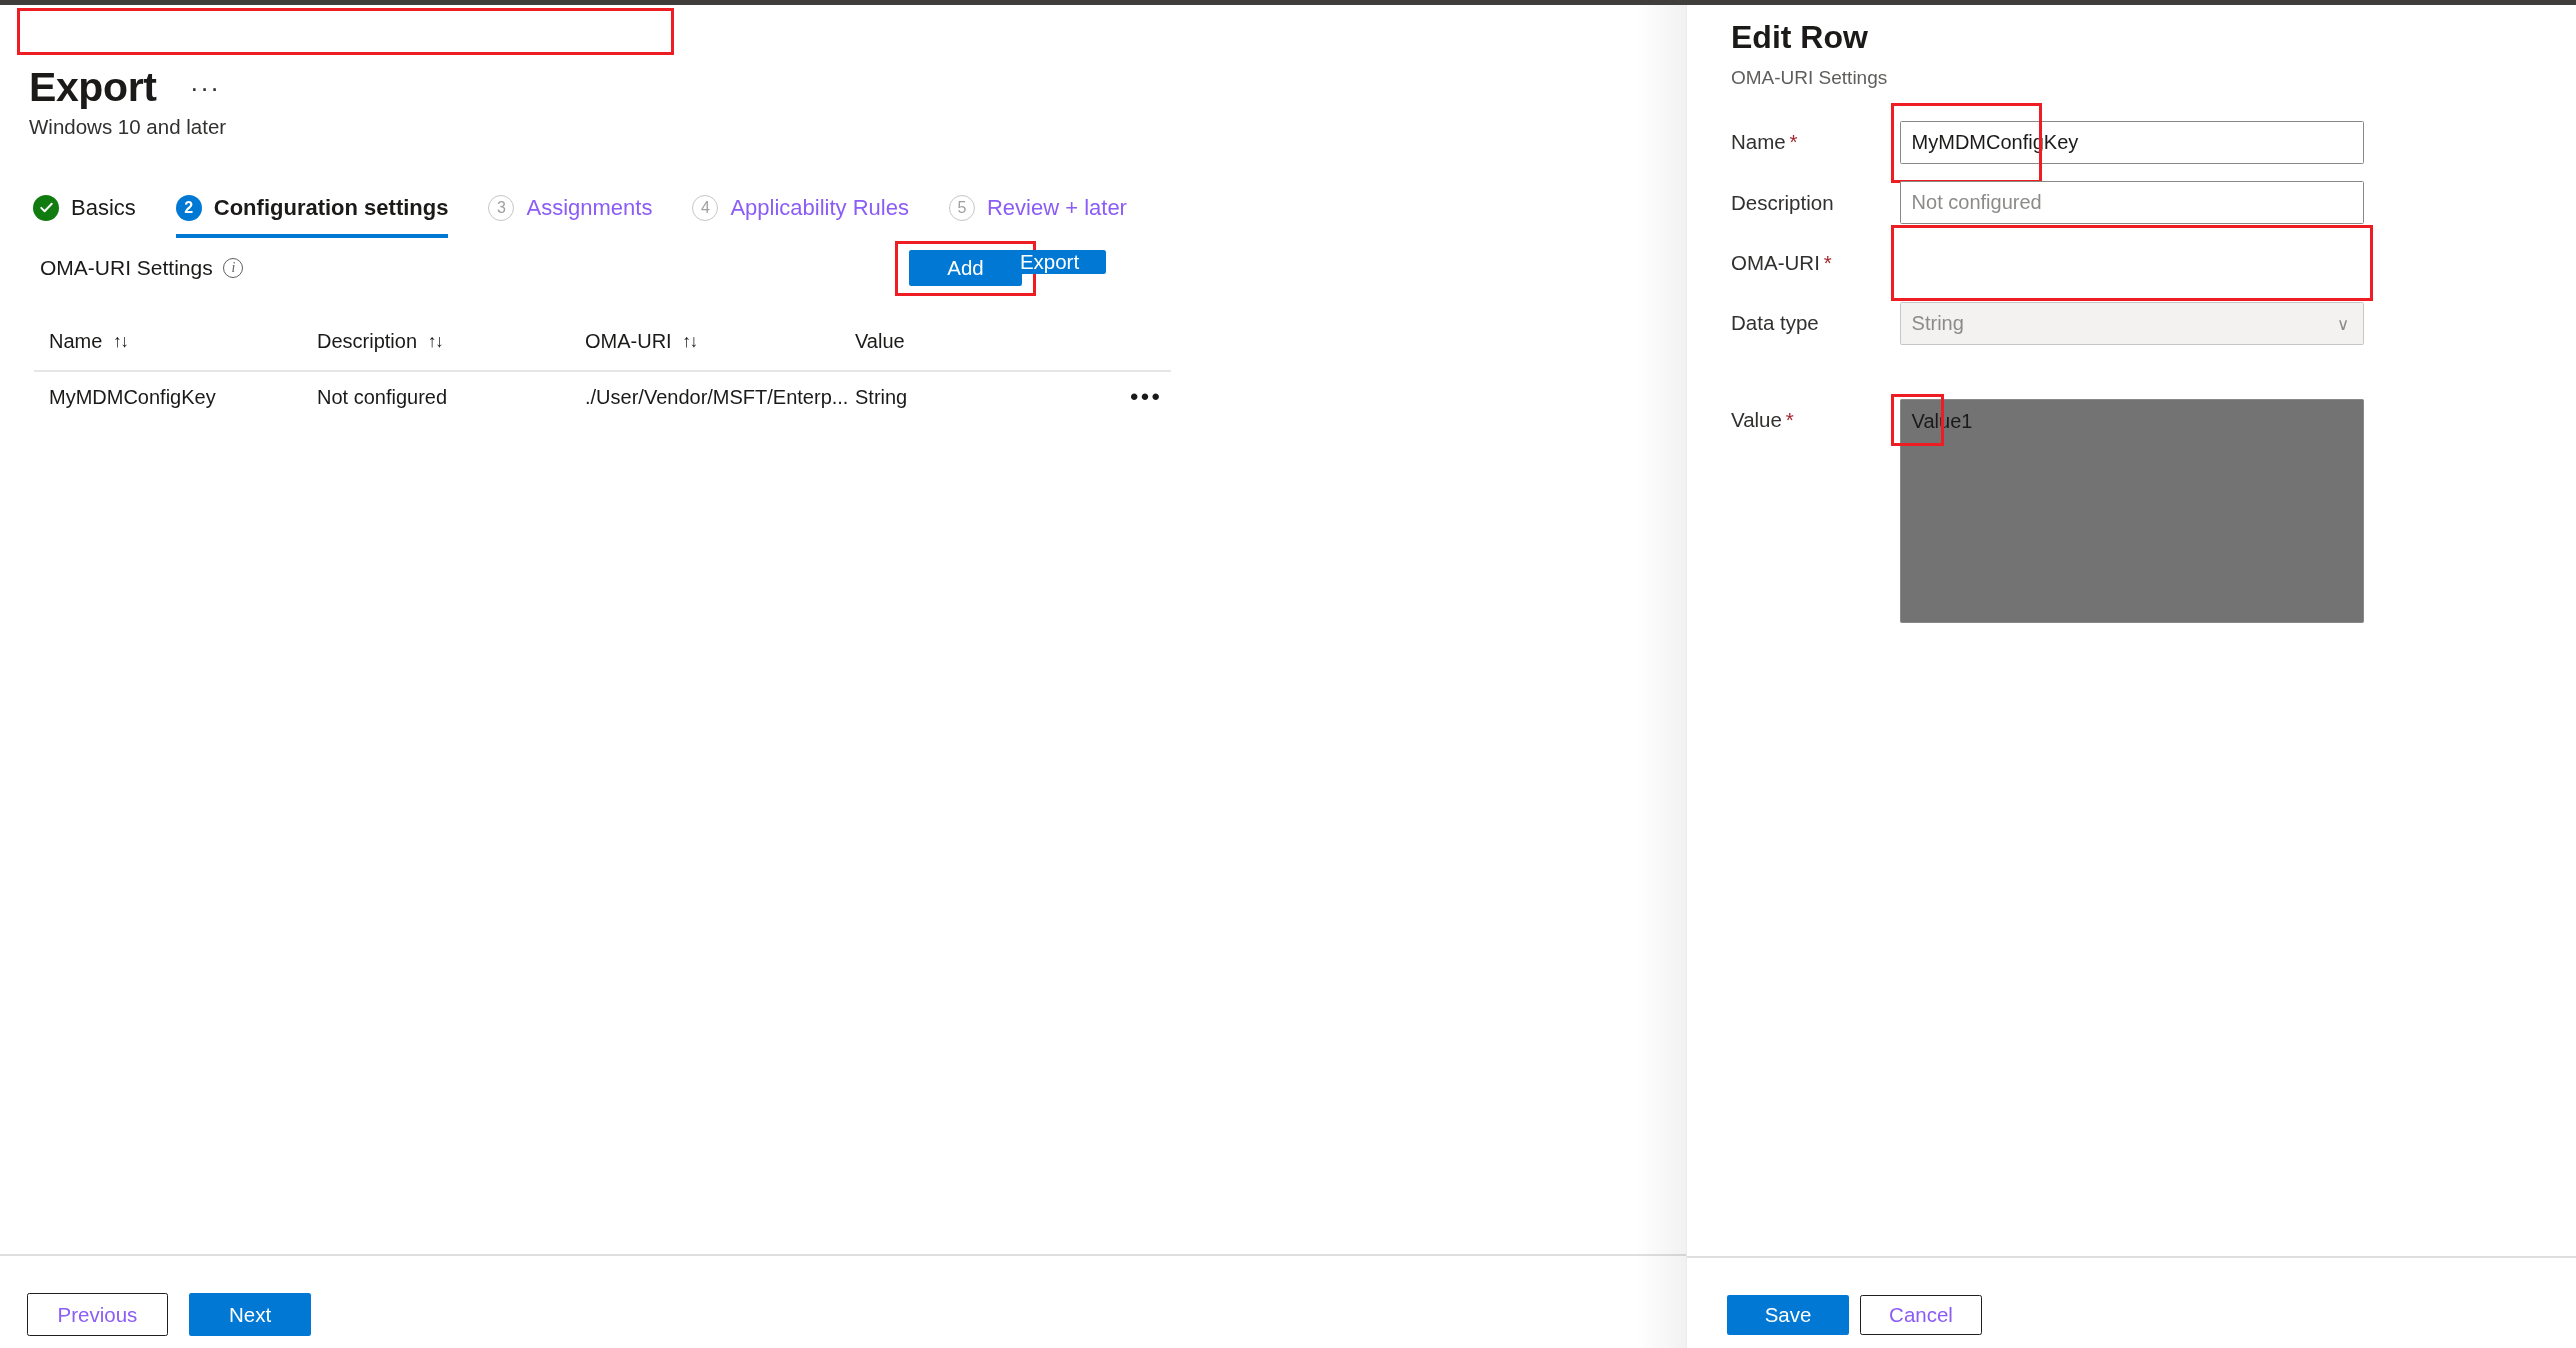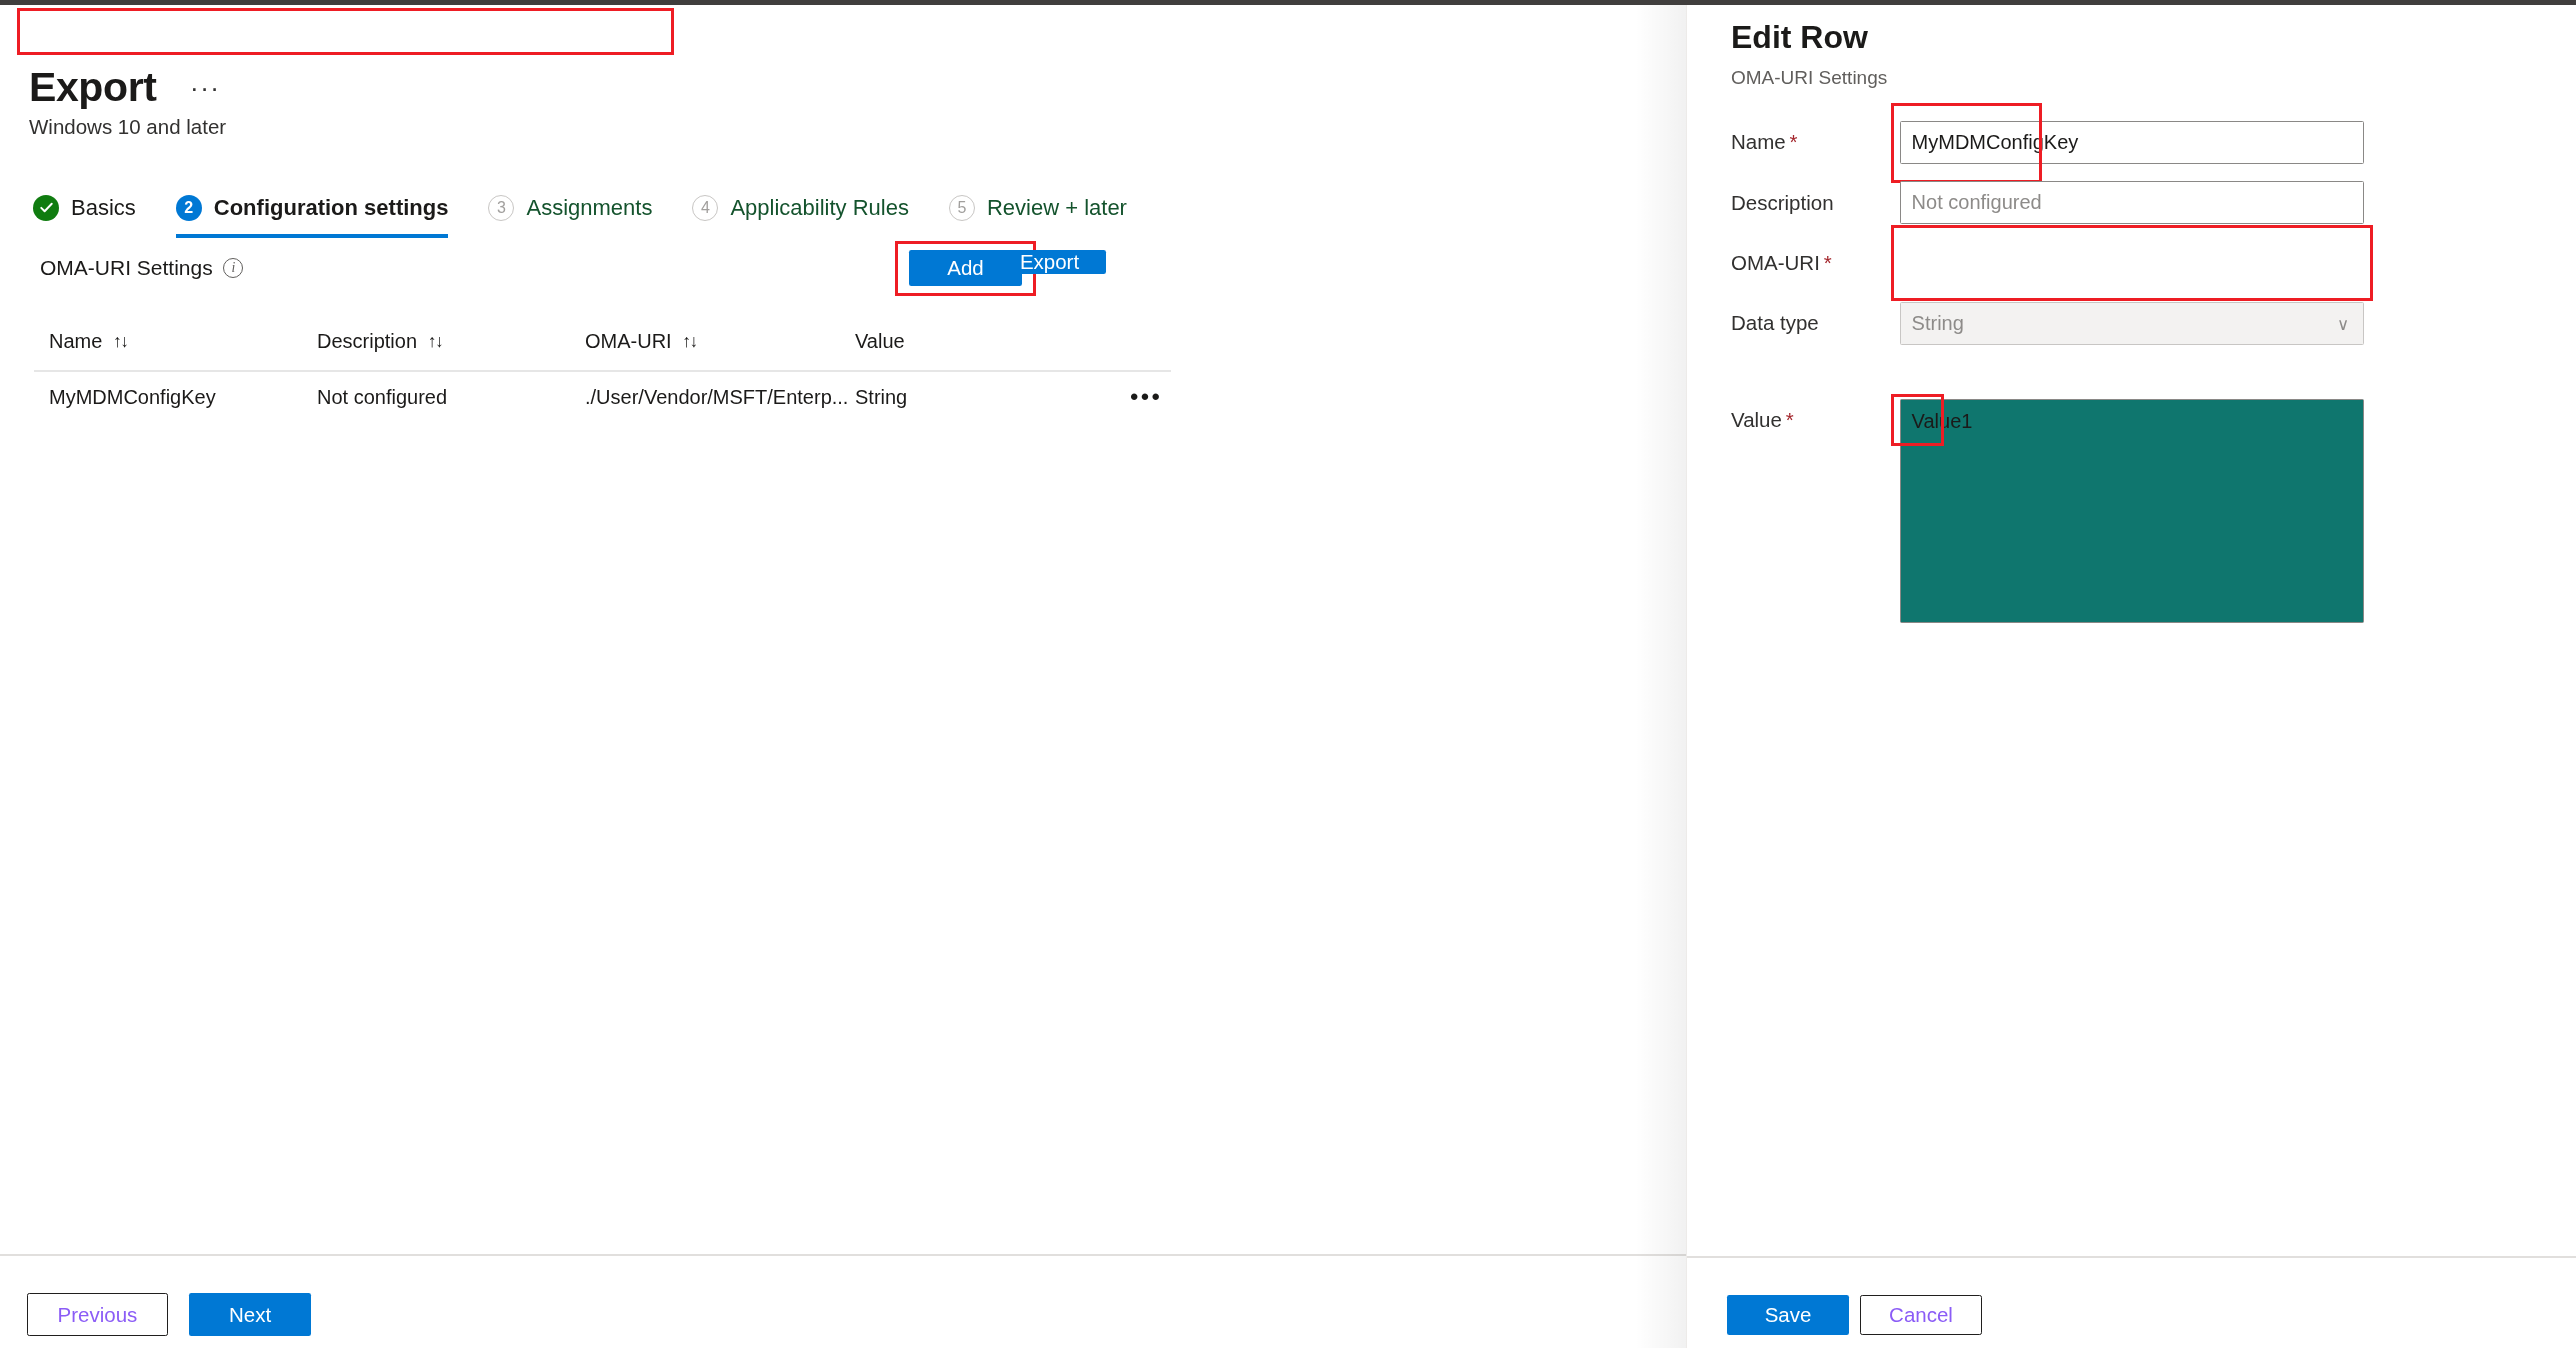--- a/index.html
+++ b/index.html
@@ -130,21 +130,21 @@
     color: #a19f9d;
     border: 1.5px solid #c8c6c4;
   }
   .step-label {
     font-size: 22px;
     color: #1b1a19;
     line-height: 26px;
     white-space: nowrap;
   }
   .step.current .step-label { font-weight: 600; }
-  .step.pending .step-label { color: #14532d; }
+  .step.pending .step-label { color: #8b5cf6; }
   .step-underline {
     position: absolute;
     left: 0; bottom: -9px;
     height: 4.6px;
     width: 100%;
     background: #0078d4;
   }
 
   
   .oma-label-row {
@@ -369,21 +369,21 @@
     align-items: center;
     font-size: 16.7px;
     color: #8d8b89;
   }
   .textarea-box {
     position: absolute;
     left: 213px;
     width: 464px;
     height: 224px;
     border: 1.5px solid #8a8886;
-    background: #0f766e;
+    background: #737373;
     font-size: 20px;
     color: #1b1a19;
     font-family: "Liberation Sans", sans-serif;
     padding: 9px 10.6px;
     line-height: 24px;
     border-radius: 1.5px;
     resize: none;
     overflow: hidden;
   }
 

